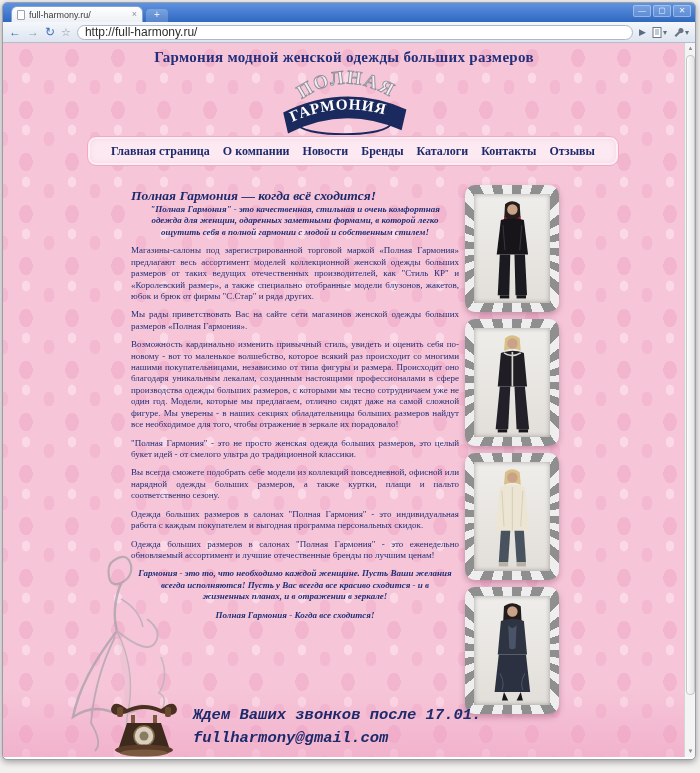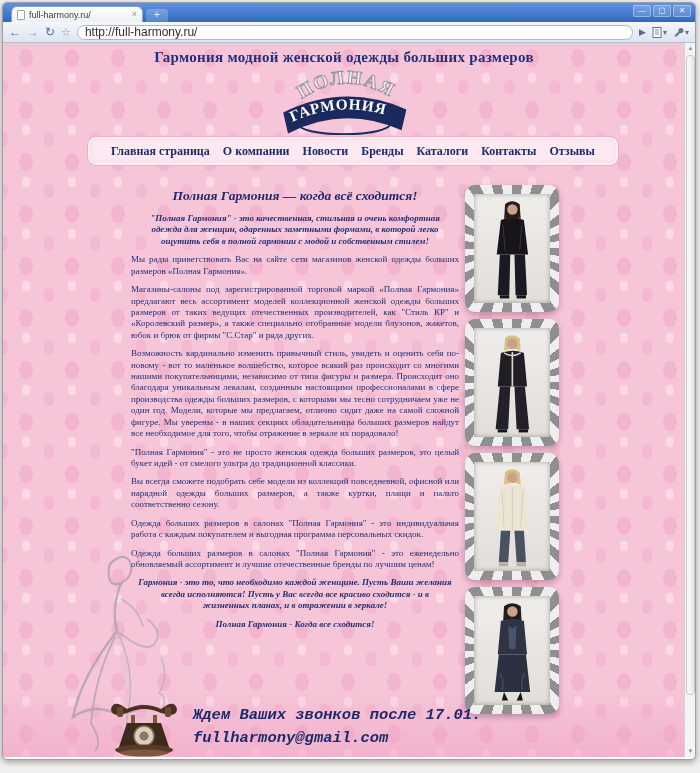--- a/index.html
+++ b/index.html
@@ -61,22 +61,22 @@
   .logo { position:absolute; top:20px; left:261px; width:160px; height:72px; z-index:2; }
 
   .navbar { position:absolute; top:93px; left:84px; width:532px; height:30px;
             background:#fce9f1; border:1px solid #efaac6; border-radius:9px;
             box-shadow:inset 0 0 0 2px rgba(255,255,255,.55), inset 0 0 6px rgba(230,130,170,.35);
             display:flex; align-items:center; justify-content:space-evenly; padding:0 10px; z-index:2; }
   .nav-link { font-size:12px; font-weight:bold; color:#1d2a6c;
               text-decoration:none; white-space:nowrap; }
 
   .main-text { position:absolute; top:145px; left:128px; width:328px; z-index:2; }
-  .main-text h2 { font-size:13.5px; font-weight:bold; font-style:italic; text-align:center;
-                  color:#1d2a6c; margin-bottom:9px; }
+  .main-text h2 { font-size:13.5px; font-weight:bold; font-style:italic; text-align:left;
+                  color:#1d2a6c; }
   .main-text p { font-size:9px; line-height:1.27; text-align:justify; margin-bottom:7px; color:#202f76; }
   .main-text p.lead { font-weight:bold; font-style:italic; text-align:center; padding:0 8px; }
   .main-text p.signoff, .main-text p.slogan { font-weight:bold; font-style:italic; text-align:center; padding:0 6px; }
 
   .gallery { position:absolute; top:142px; left:462px; width:94px; display:flex;
              flex-direction:column; gap:7px; z-index:2; }
   .frame { width:94px; height:127px; border:9px solid transparent; border-radius:10px;
            background:
              linear-gradient(160deg,#ececec,#c3c3c3 45%,#f4f4f4 70%,#b9b9b9) padding-box,
              repeating-conic-gradient(from 0deg, #8f8f8f 0deg 9deg, #eeeeee 9deg 18deg) border-box;
@@ -163,22 +163,22 @@
       <a class="nav-link" href="#">Новости</a>
       <a class="nav-link" href="#">Бренды</a>
       <a class="nav-link" href="#">Каталоги</a>
       <a class="nav-link" href="#">Контакты</a>
       <a class="nav-link" href="#">Отзывы</a>
     </nav>
 
     <div class="main-text">
       <h2>Полная Гармония — когда всё сходится!</h2>
       <p class="lead">"Полная Гармония" - это качественная, стильная и очень комфортная одежда для женщин, одаренных заметными формами, в которой легко ощутить себя в полной гармонии с модой и собственным стилем!</p>
+      <p>Магазины-салоны под зарегистрированной торговой маркой «Полная Гармония» предлагают весь ассортимент моделей коллекционной женской одежды больших размеров от таких ведущих отечественных производителей, как "Стиль КР" и «Королевский размер», а также специально отобранные модели блузонов, жакетов, юбок и брюк от фирмы "С.Стар" и ряда других.</p>
       <p>Мы рады приветствовать Вас на сайте сети магазинов женской одежды больших размеров «Полная Гармония».</p>
-      <p>Магазины-салоны под зарегистрированной торговой маркой «Полная Гармония» предлагают весь ассортимент моделей коллекционной женской одежды больших размеров от таких ведущих отечественных производителей, как "Стиль КР" и «Королевский размер», а также специально отобранные модели блузонов, жакетов, юбок и брюк от фирмы "С.Стар" и ряда других.</p>
       <p>Возможность кардинально изменить привычный стиль, увидеть и оценить себя по-новому - вот то маленькое волшебство, которое всякий раз происходит со многими нашими покупательницами, независимо от типа фигуры и размера. Происходит оно благодаря уникальным лекалам, созданным настоящими профессионалами в сфере производства одежды больших размеров, с которыми мы тесно сотрудничаем уже не один год. Модели, которые мы предлагаем, отлично сидят даже на самой сложной фигуре. Мы уверены - в наших секциях обладательницы больших размеров найдут все необходимое для того, чтобы отражение в зеркале их порадовало!</p>
       <p>"Полная Гармония" - это не просто женская одежда больших размеров, это целый букет идей - от смелого ультра до традиционной классики.</p>
       <p>Вы всегда сможете подобрать себе модели из коллекций повседневной, офисной или нарядной одежды больших размеров, а также куртки, плащи и пальто соответственно сезону.</p>
       <p>Одежда больших размеров в салонах "Полная Гармония" - это индивидуальная работа с каждым покупателем и выгодная программа персональных скидок.</p>
       <p>Одежда больших размеров в салонах "Полная Гармония" - это еженедельно обновляемый ассортимент и лучшие отечественные бренды по лучшим ценам!</p>
       <p class="signoff">Гармония - это то, что необходимо каждой женщине. Пусть Ваши желания всегда исполняются! Пусть у Вас всегда все красиво сходится - и в жизненных планах, и в отражении в зеркале!</p>
       <p class="slogan">Полная Гармония - Когда все сходится!</p>
     </div>
 
     <div class="gallery">

